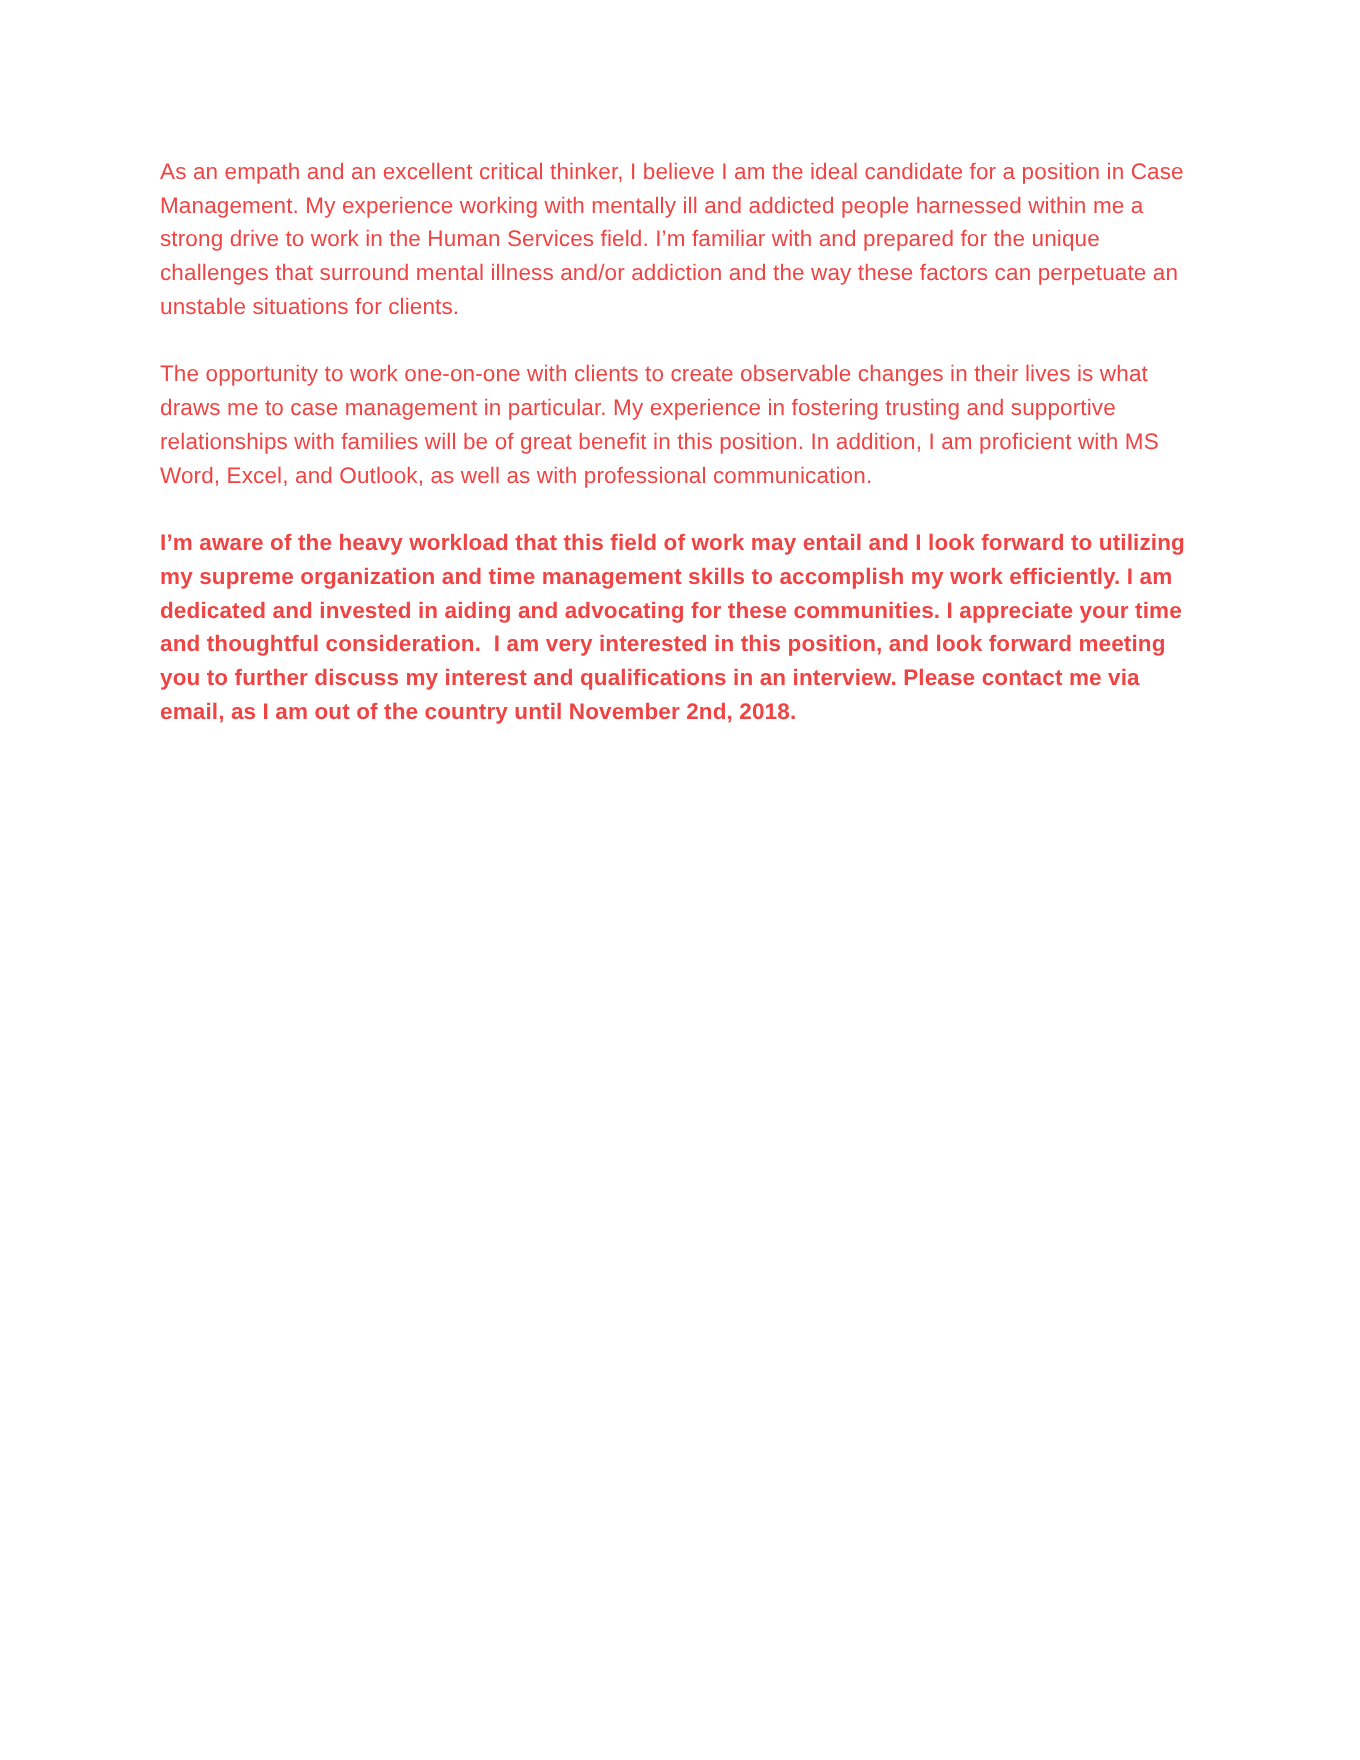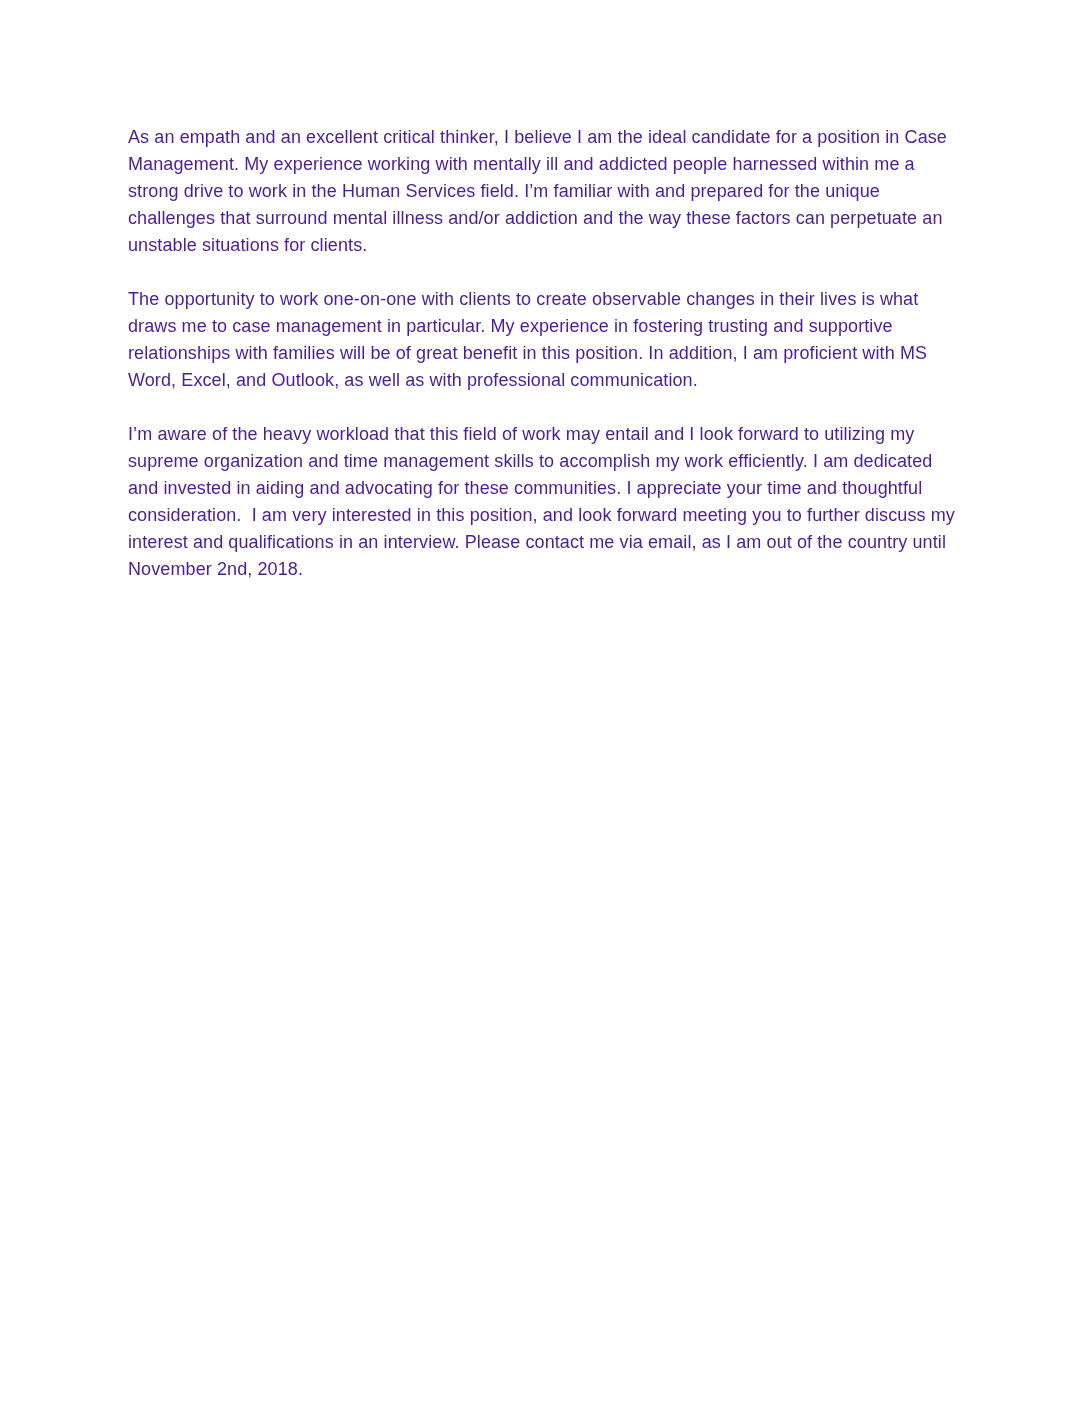--- a/index.html
+++ b/index.html
@@ -13,31 +13,32 @@
     height: 1408px;
     background: #ffffff;
     overflow: hidden;
     font-family: "Liberation Sans", "DejaVu Sans", sans-serif;
   }
   .content {
     position: absolute;
     top: 124px;
     left: 128px;
     width: 832px;
-    color: #4c1d95;
+    color: #ef4444;
     font-size: 18px;
     line-height: 27px;
   }
   .content p {
     margin: 0 0 27px 0;
     white-space: pre-wrap;
     letter-spacing: 0.1px;
   }
   .content p:last-child {
     margin-bottom: 0;
+    font-weight: bold;
   }
 </style>
 </head>
 <body>
 
 <div class="page">
   <div class="content">
     <p>As an empath and an excellent critical thinker, I believe I am the ideal candidate for a position in Case Management. My experience working with mentally ill and addicted people harnessed within me a strong drive to work in the Human Services field. I’m familiar with and prepared for the unique challenges that surround mental illness and/or addiction and the way these factors can perpetuate an unstable situations for clients.</p>
     <p>The opportunity to work one-on-one with clients to create observable changes in their lives is what draws me to case management in particular. My experience in fostering trusting and supportive relationships with families will be of great benefit in this position. In addition, I am proficient with MS Word, Excel, and Outlook, as well as with professional communication.</p>
     <p>I’m aware of the heavy workload that this field of work may entail and I look forward to utilizing my supreme organization and time management skills to accomplish my work efficiently. I am dedicated and invested in aiding and advocating for these communities. I appreciate your time and thoughtful consideration.  I am very interested in this position, and look forward meeting you to further discuss my interest and qualifications in an interview. Please contact me via email, as I am out of the country until November 2nd, 2018.</p>

